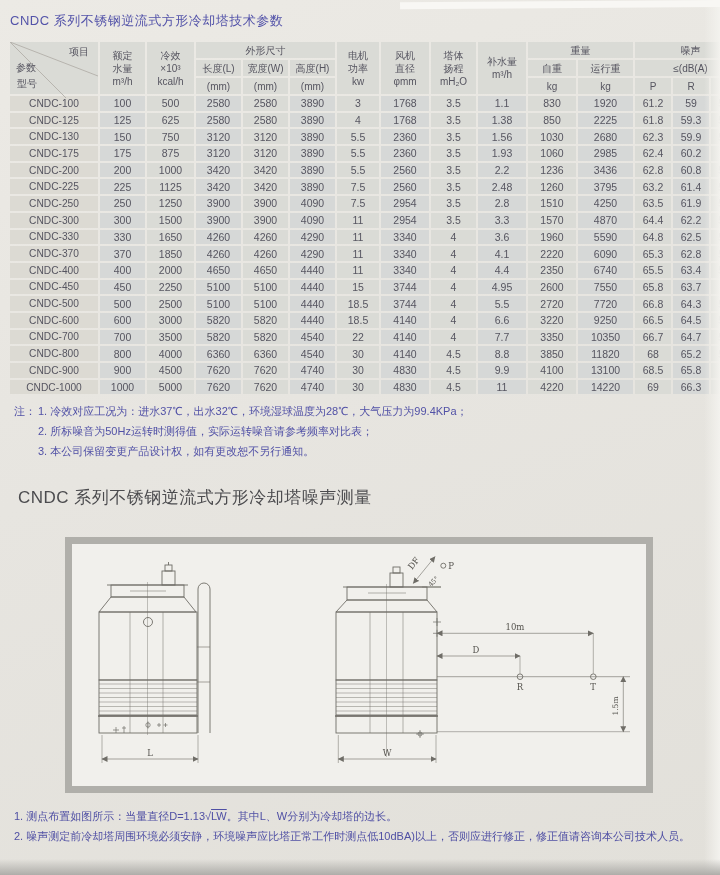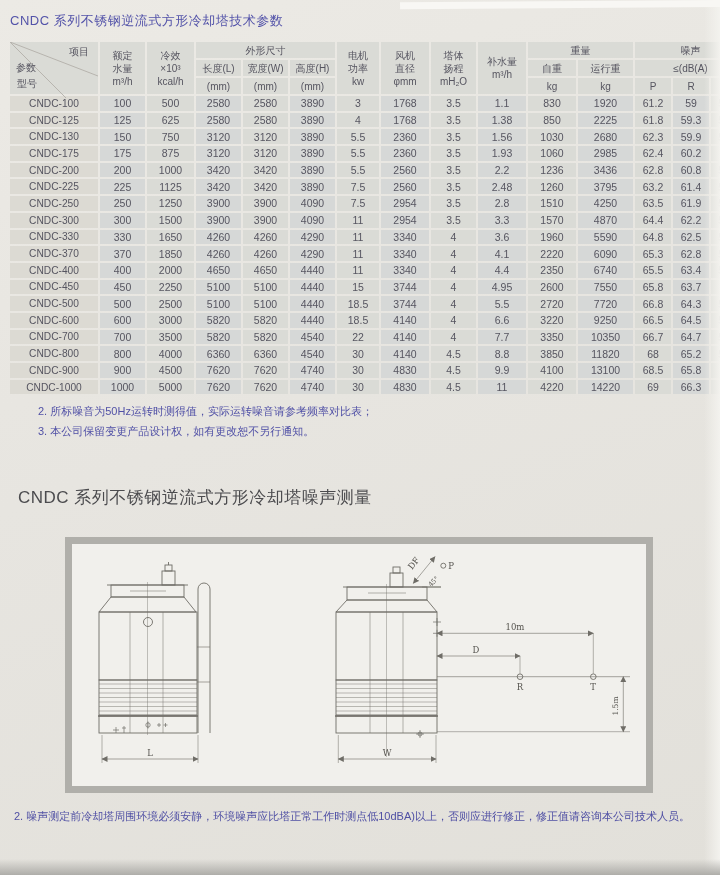--- a/index.html
+++ b/index.html
@@ -428,20 +428,21 @@
         <td>4220</td>
         <td>14220</td>
         <td>69</td>
         <td>66.3</td>
         <td>61</td>
       </tr>
     </tbody>
 </table>
 
 <div class="notes notes-top">
+  <div class="row"><span class="prefix">注：</span><span>1. 冷效对应工况为：进水37℃，出水32℃，环境湿球温度为28℃，大气压力为99.4KPa；</span></div>
   <div class="row"><span>2. 所标噪音为50Hz运转时测得值，实际运转噪音请参考频率对比表；</span></div>
   <div class="row"><span>3. 本公司保留变更产品设计权，如有更改恕不另行通知。</span></div>
 </div>
 
 <div class="title2">CNDC 系列不锈钢逆流式方形冷却塔噪声测量</div>
 
 <div class="diagram-box">
   <svg viewBox="0 0 574 242" width="574" height="242">
     <defs>
       <marker id="arr" markerWidth="9" markerHeight="8" refX="5.5" refY="3" orient="auto-start-reverse" markerUnits="userSpaceOnUse">
@@ -589,18 +590,21 @@
       <text x="443" y="85.5">10m</text>
       <text x="404" y="108.5">D</text>
       <text x="448" y="146">R</text>
       <text x="521" y="146">T</text>
       <text x="546" y="162" font-size="7.5" transform="rotate(-90 546 162)">1.5m</text>
     </g>
   </svg>
 </div>
 
 <div class="notes notes-bottom">
+  <div class="row" style="padding-left:0">
+    <span>1. 测点布置如图所示：当量直径D=1.13√</span><span class="overline">LW</span><span>。其中L、W分别为冷却塔的边长。</span>
+  </div>
   <div class="row" style="padding-left:0"><span>2. 噪声测定前冷却塔周围环境必须安静，环境噪声应比塔正常工作时测点低10dBA)以上，否则应进行修正，修正值请咨询本公司技术人员。</span></div>
 </div>
 
 <div class="edge-right"></div>
 <div class="edge-top"></div>
 <div class="edge-bottom"></div>
 
 </body></html>

